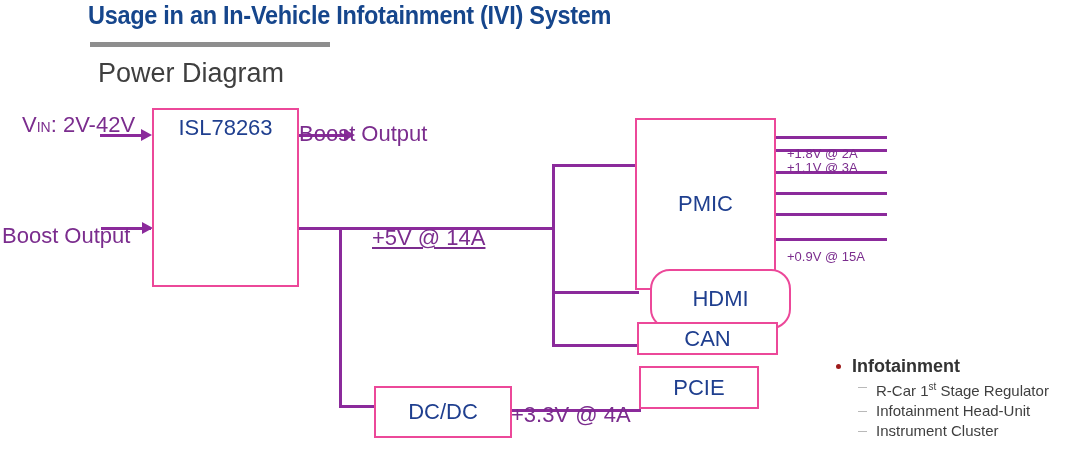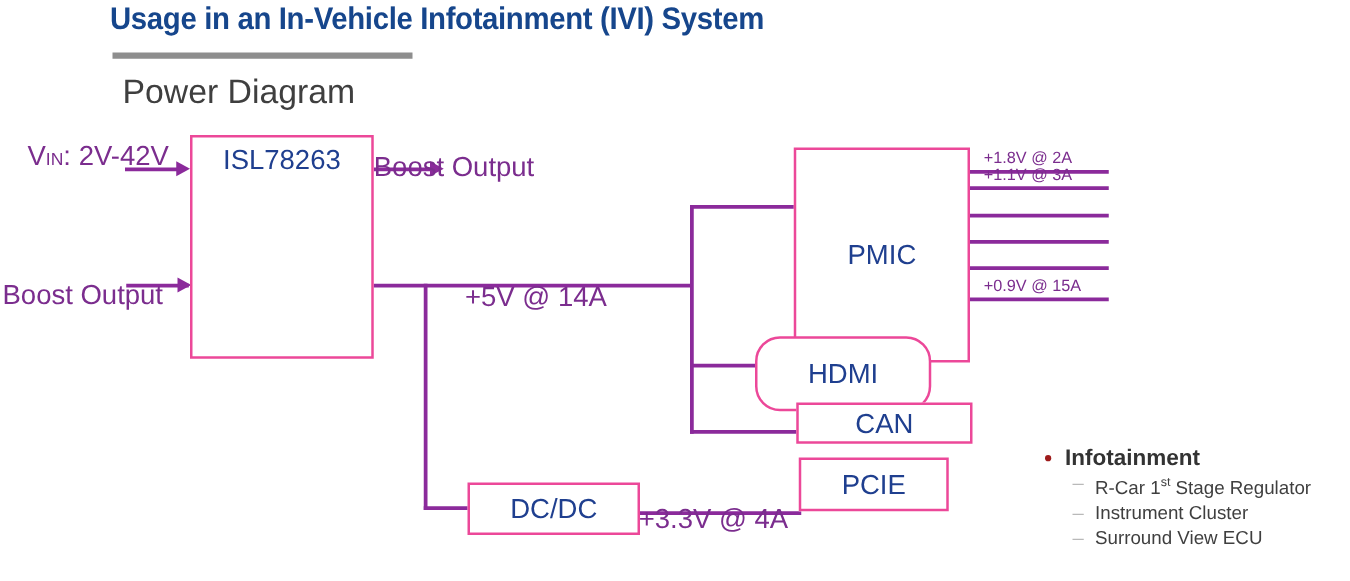--- a/index.html
+++ b/index.html
@@ -72,24 +72,24 @@
     text-align: center;
   }
   .block.toplabel {
     align-items: flex-start;
     padding-top: 6px;
   }
 
   #blk-isl    { left: 152px; top: 108px; width: 147px; height: 179px; }
   #blk-pmic   { left: 635px; top: 118px; width: 141px; height: 172px; }
   #blk-soc    { left: 885px; top: 118px; width: 138px; height: 140px; }
-  #blk-hdmi   { left: 604px; top: 269px; width: 141px; height: 60px; border-radius: 20px; }
+  #blk-hdmi   { left: 650px; top: 269px; width: 141px; height: 60px; border-radius: 20px; }
   #blk-can    { left: 637px; top: 322px; width: 141px; height: 33px; }
   #blk-pcie   { left: 639px; top: 366px; width: 120px; height: 43px; }
-  #blk-dcdc   { left: 374px; top: 386px; width: 138px; height: 42px; }
+  #blk-dcdc   { left: 374px; top: 386px; width: 138px; height: 52px; }
 
   
   .wire {
     position: absolute;
     background: #8b2a9b;
   }
   .wire.h { height: 3px; }
   .wire.v { width: 3px; }
 
   .arrowhead {
@@ -101,27 +101,27 @@
     border-left: 11px solid #8b2a9b;
   }
 
   
   .wlabel {
     position: absolute;
     color: #7b2d8e;
     white-space: nowrap;
   }
   .lbl-lg { font-size: 22px; margin-top: 20px; }
-  .lbl-sm { font-size: 13px; }
+  .lbl-sm { font-size: 13px; margin-top: 28px; }
 
   #lbl-vin    { left: 22px;  top: 112px; font-size: 22px; }
   #lbl-vin .sub { font-size: 14px; vertical-align: baseline; }
   #lbl-boost-top  { left: 299px; top: 101px; }
   #lbl-boost-left { left: 2px;   top: 203px; }
-  #lbl-5v     { left: 372px; top: 205px; }
+  #lbl-5v     { left: 372px; top: 205px; text-decoration: underline; }
   #lbl-33v    { left: 511px; top: 382px; }
   #lbl-18v    { left: 787px; top: 118px; }
   #lbl-11v    { left: 787px; top: 132px; }
   #lbl-09v    { left: 787px; top: 221px; }
 
   
   #applications {
     position: absolute;
     left: 830px;
     top: 355px;
@@ -251,21 +251,21 @@
 <div id="applications">
   <div id="app-head">
     <span id="app-bullet"></span>
     <span>Infotainment</span>
   </div>
 
   <div class="app-item">
     <span class="app-dash"></span><span>R-Car 1</span><span class="sup">st</span><span> Stage Regulator</span>
   </div>
 
+  <div class="app-item">
+    <span class="app-dash"></span><span>Infotainment Head-Unit</span>
+  </div>
 
   <div class="app-item">
     <span class="app-dash"></span><span>Instrument Cluster</span>
   </div>
 
-  <div class="app-item">
-    <span class="app-dash"></span><span>Surround View ECU</span>
-  </div>
 </div>
 
 </body></html>

